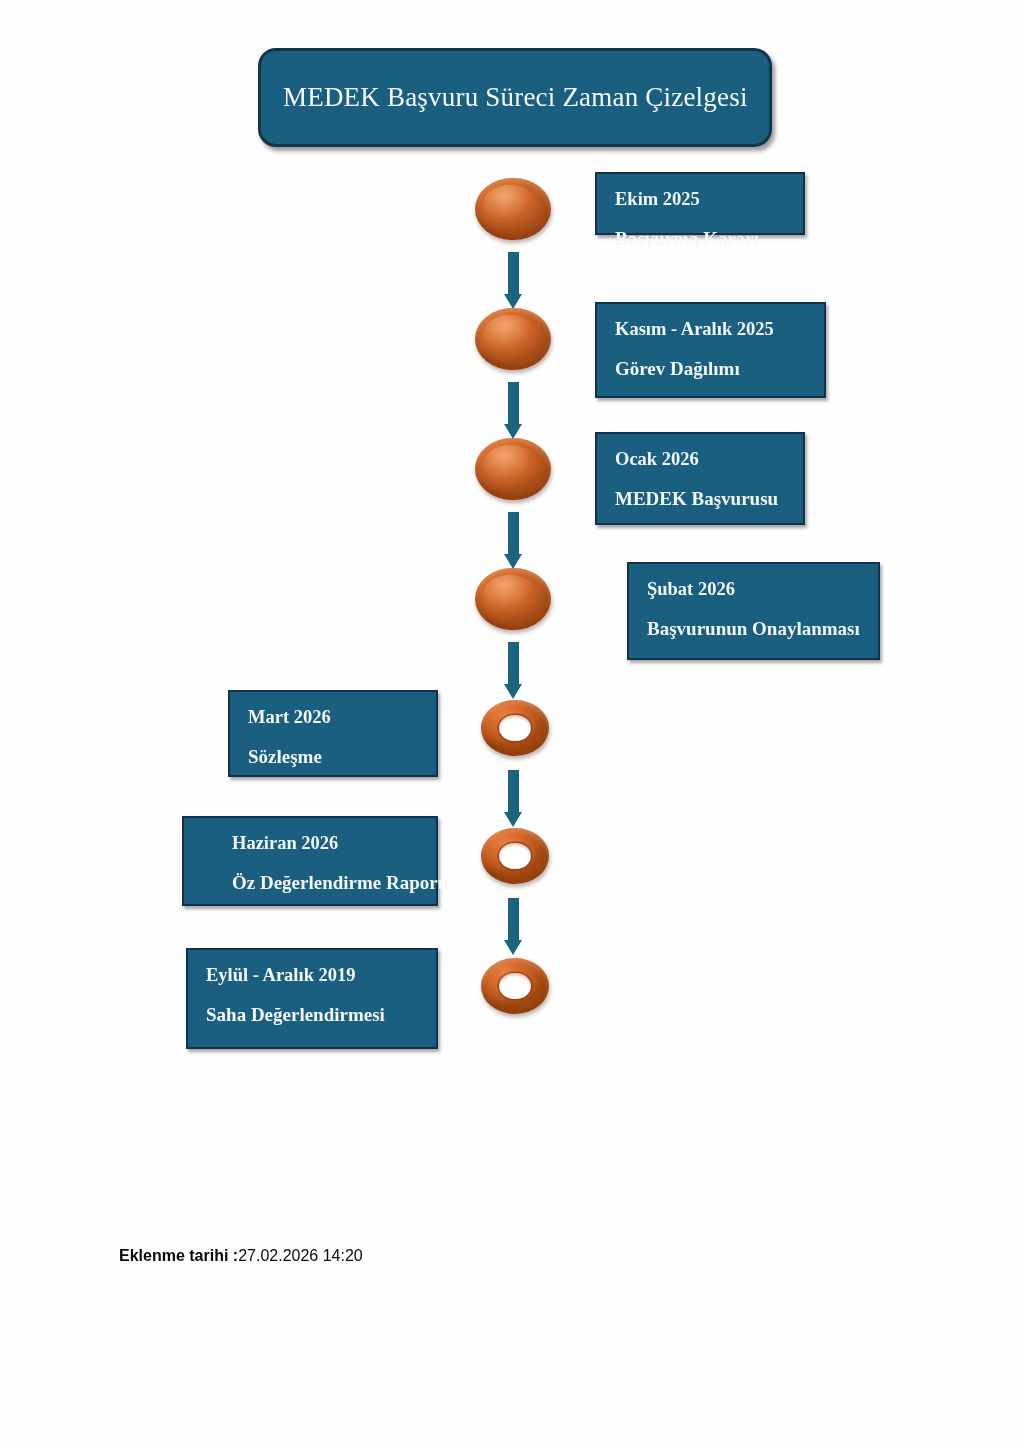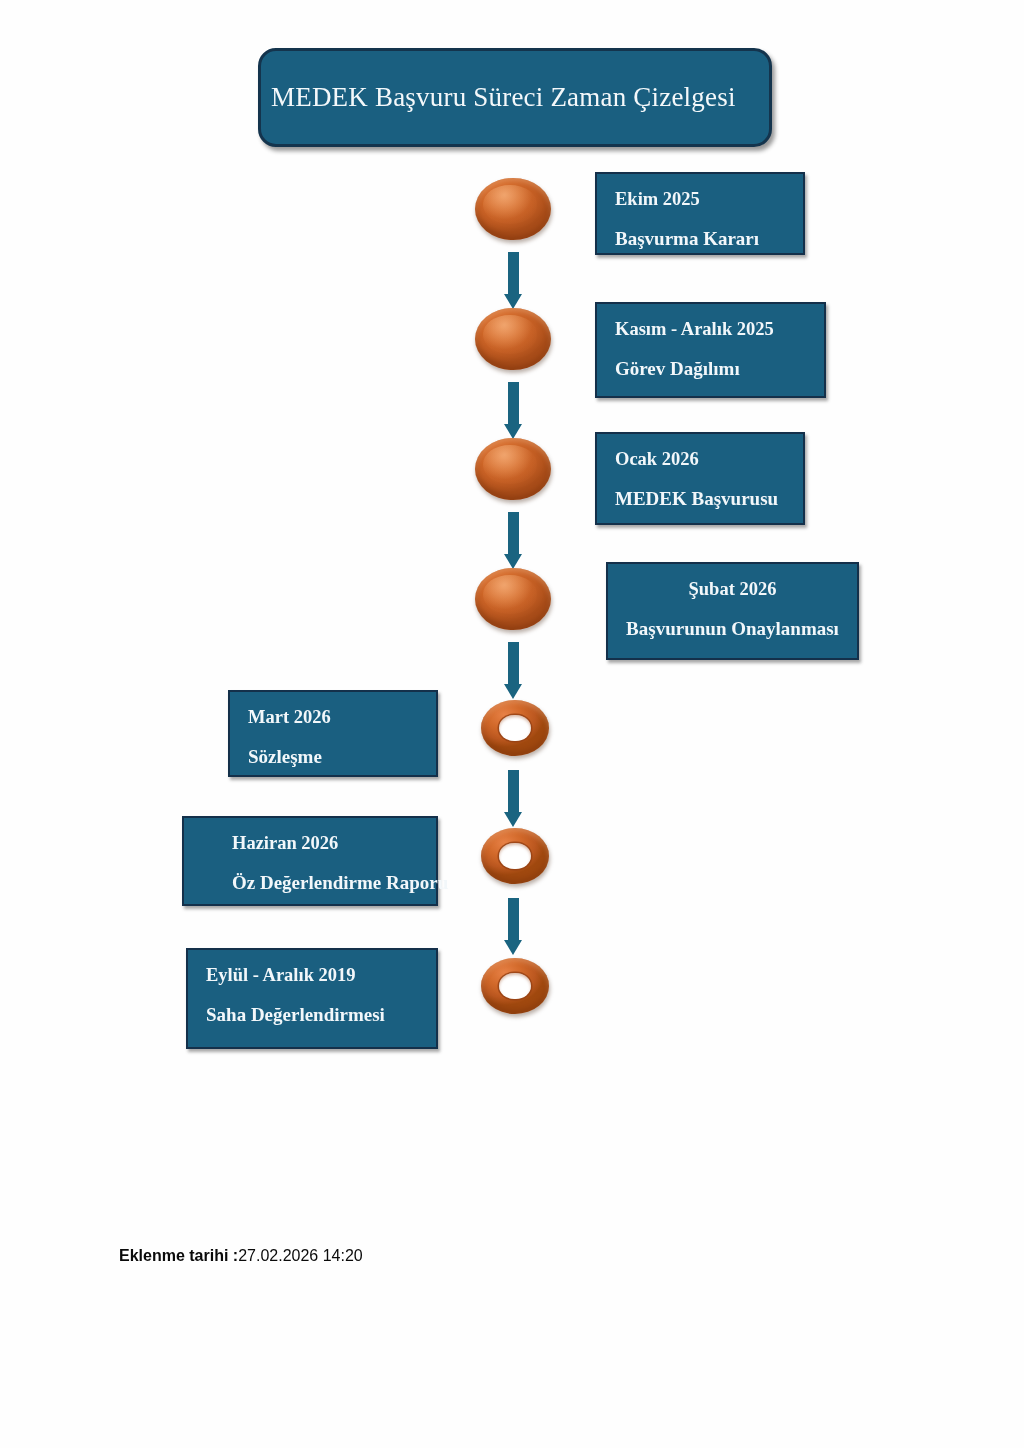--- a/index.html
+++ b/index.html
@@ -36,21 +36,21 @@
     border-radius: 18px;
     box-shadow: 3px 4px 4px rgba(30, 30, 30, 0.45);
     display: flex;
     align-items: center;
   }
   .title-text {
     color: #f4f8fa;
     font-size: 27px;
     font-weight: 400;
     letter-spacing: 0.2px;
-    padding-left: 10px;
+    padding-left: 22px;
     line-height: 1.2;
     white-space: nowrap;
   }
 
   
   .timeline {
     position: absolute;
     left: 0;
     top: 0;
     width: 1024px;
@@ -193,21 +193,21 @@
   <div class="title-banner">
     <div class="title-text">MEDEK Başvuru Süreci Zaman Çizelgesi</div>
   </div>
 
   <div class="timeline">
 
     <div class="row" style="top:178px;">
       <div class="marker" style="top:0;">
         <div class="ellipse-fill"></div>
       </div>
-      <div class="box" style="left:595px; top:-6px; width:210px; height:83px;">
+      <div class="box" style="left:595px; top:-6px; width:210px; height:63px;">
         <div class="period">Ekim 2025</div>
         <div class="label">Başvurma Kararı</div>
       </div>
     </div>
     <div class="arrow" style="top:252px; height:57px;">
       <div class="shaft" style="height:42px;"></div>
       <div class="head" style="top:42px;"></div>
     </div>
 
     <div class="row" style="top:308px;">
@@ -235,21 +235,21 @@
     </div>
     <div class="arrow" style="top:512px; height:57px;">
       <div class="shaft" style="height:42px;"></div>
       <div class="head" style="top:42px;"></div>
     </div>
 
     <div class="row" style="top:568px;">
       <div class="marker" style="top:0;">
         <div class="ellipse-fill"></div>
       </div>
-      <div class="box" style="left:606px; top:-6px; width:253px; height:98px;text-align:center;">
+      <div class="box" style="left:627px; top:-6px; width:253px; height:98px;">
         <div class="period">Şubat 2026</div>
         <div class="label">Başvurunun Onaylanması</div>
       </div>
     </div>
     <div class="arrow" style="top:642px; height:57px;">
       <div class="shaft" style="height:42px;"></div>
       <div class="head" style="top:42px;"></div>
     </div>
 
     <div class="row" style="top:700px;">

